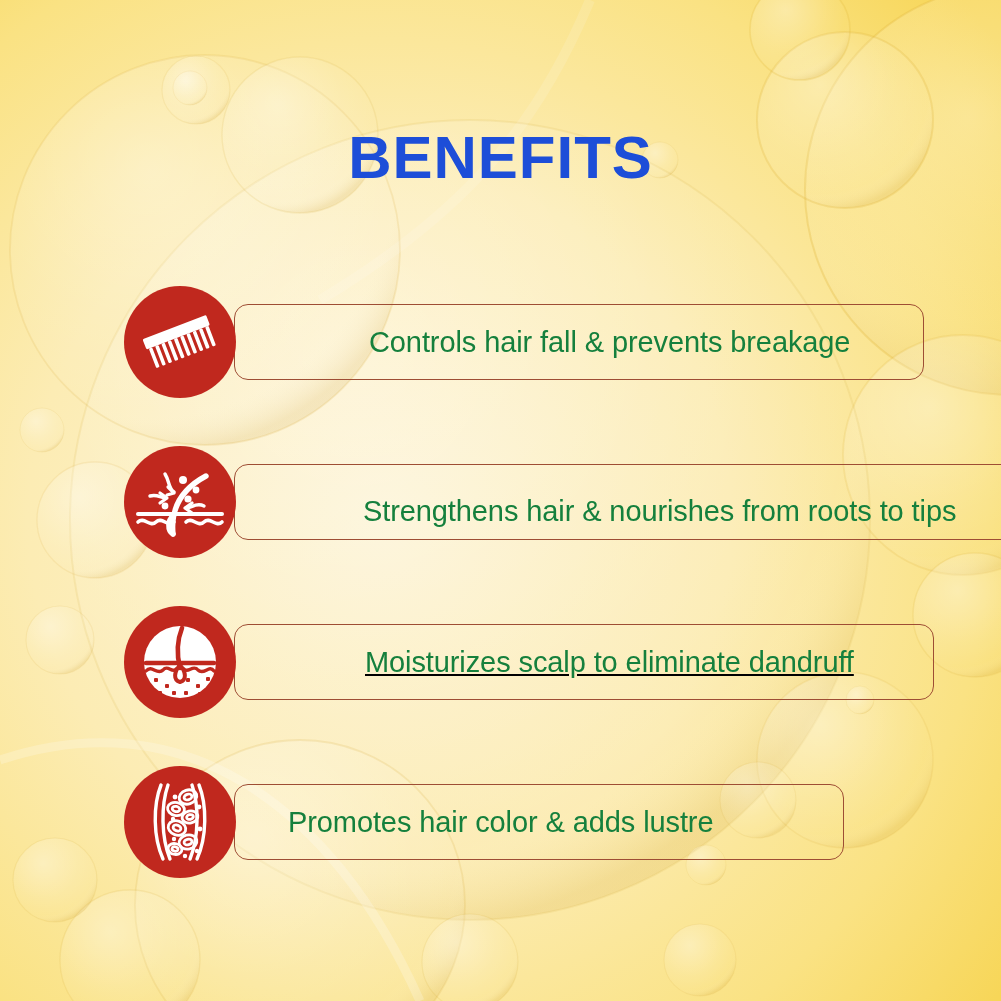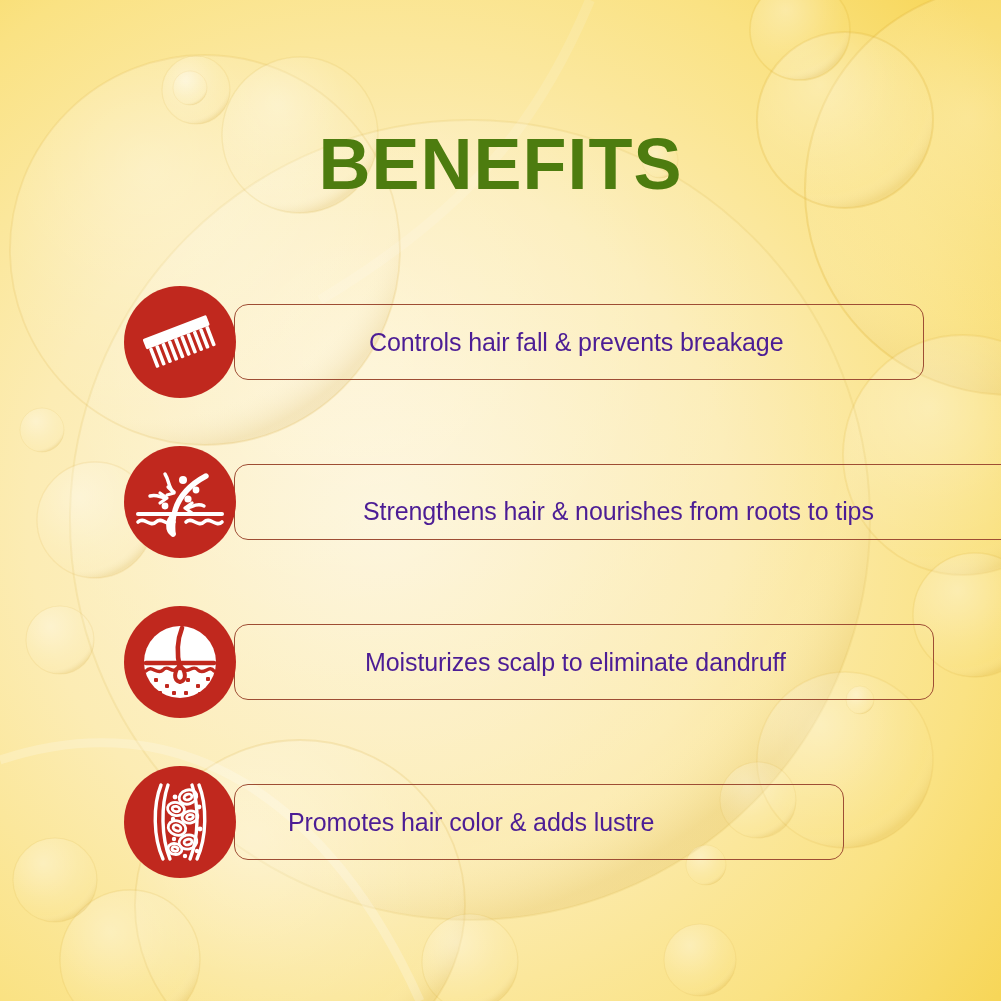--- a/index.html
+++ b/index.html
@@ -39,24 +39,24 @@
 
   
   .title {
     position: absolute;
     left: 0;
     right: 0;
     top: 128px;
     text-align: center;
     font-family: "Liberation Sans", sans-serif;
     font-weight: bold;
-    font-size: 72px;
+    font-size: 60px;
     letter-spacing: 1px;
     line-height: 1;
-    color: #4d7c0f;
+    color: #1d4ed8;
   }
 
   
   .row {
     position: absolute;
     left: 124px;
     height: 112px;
   }
 
   .pill {
@@ -66,22 +66,22 @@
     height: 76px;
     border: 1.6px solid #9e4d34;
     border-radius: 14px;
     box-sizing: border-box;
     display: flex;
     align-items: center;
   }
 
   .pill-text {
     font-family: "Liberation Sans", sans-serif;
-    font-size: 25px;
-    color: #4c1d95;
+    font-size: 29px;
+    color: #15803d;
     white-space: nowrap;
     padding-left: 26px;
     letter-spacing: -0.1px;
   }
 
   .icon-circle {
     position: absolute;
     left: 0;
     top: 0;
     width: 112px;
@@ -97,21 +97,21 @@
   .icon-circle svg { display: block; }
 
   
   #row-1 { top: 286px; }
   #row-2 { top: 446px; }
   #row-3 { top: 606px; }
   #row-4 { top: 766px; }
 
   #pill-1 { width: 690px; }
   #pill-2 { width: 812px; }
-  #pill-3 { width: 700px; }
+  #pill-3 { width: 700px; text-decoration: underline; }
   #pill-4 { width: 610px; }
 
   
   #pill-1 .pill-text { padding-left: 134px; }
   #pill-2 .pill-text { padding-left: 128px; margin-top: 19px; }
   #pill-3 .pill-text { padding-left: 130px; }
   #pill-4 .pill-text { padding-left: 53px; }
 </style>
 </head>
 <body>

